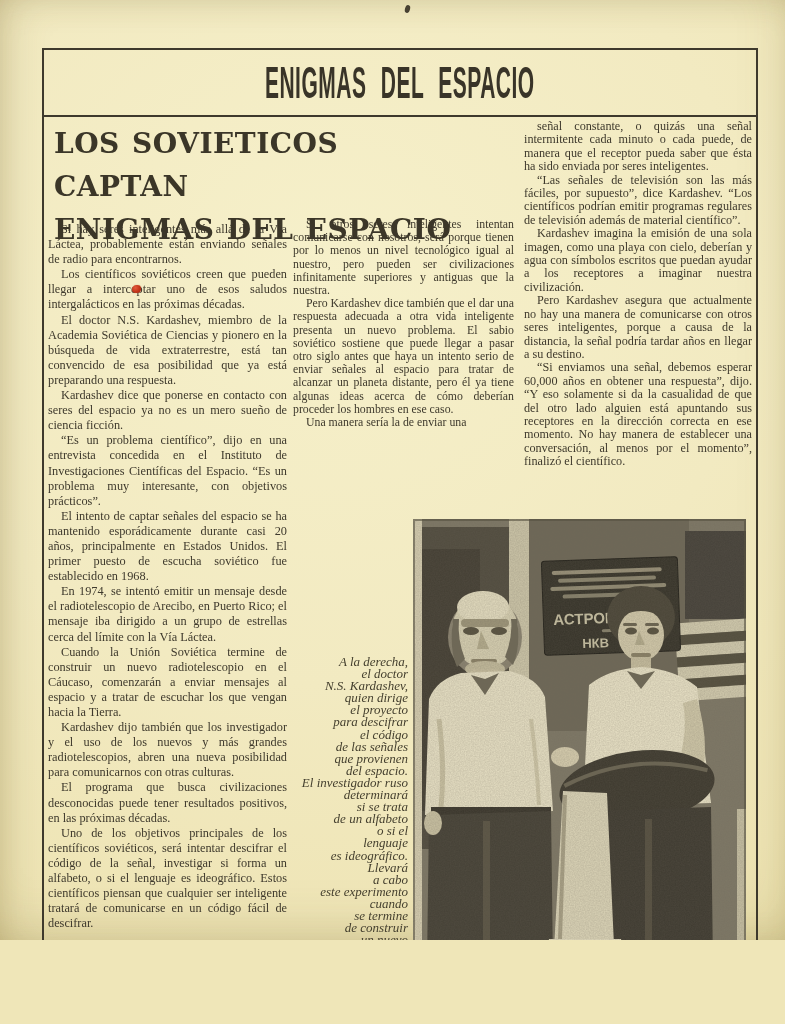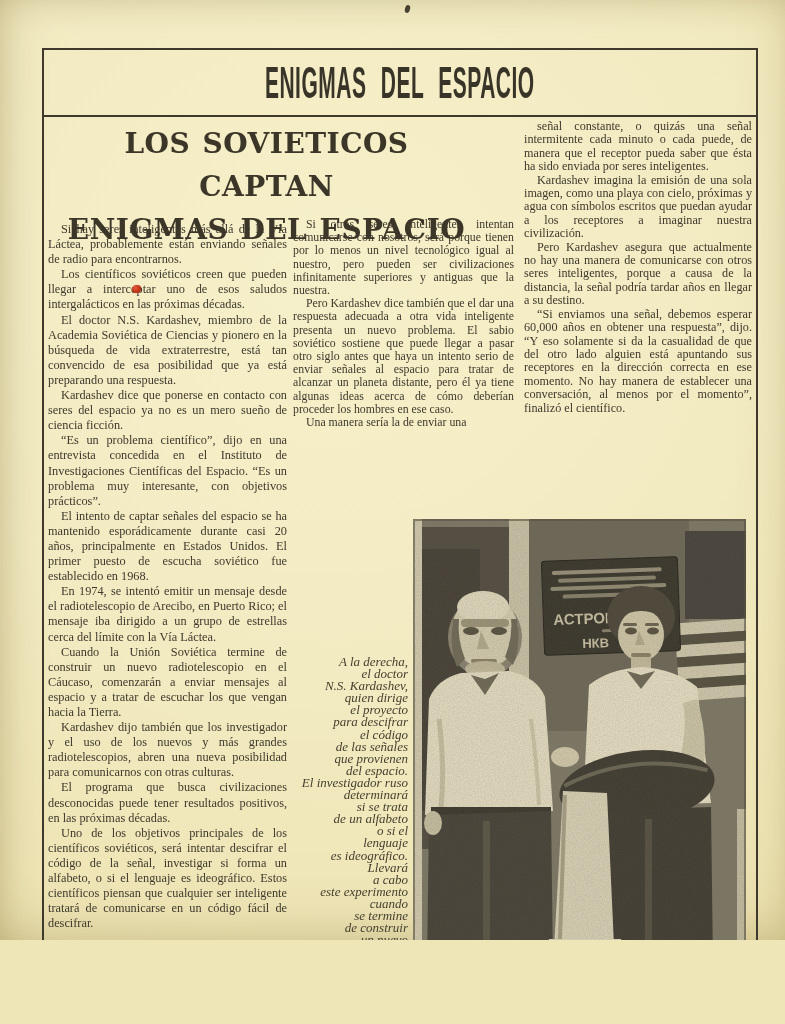--- a/index.html
+++ b/index.html
@@ -31,21 +31,21 @@
     border-bottom:2px solid #3e392c;
     display:flex;align-items:center;justify-content:center;overflow:hidden;
   }
   .band-text{
     font-family:"Liberation Sans","DejaVu Sans",sans-serif;
     font-weight:bold;font-size:42px;letter-spacing:1px;word-spacing:16px;
     transform:scale(0.5,1.05);white-space:nowrap;color:#393428;
   }
   .title{
     position:absolute;left:10px;top:72px;width:425px;margin:0;
-    text-align:center;font-family:"DejaVu Serif","Liberation Serif",serif;
+    font-family:"DejaVu Serif","Liberation Serif",serif;
     font-weight:bold;font-size:28px;line-height:43px;color:#3b3628;
     letter-spacing:.5px;word-spacing:2px;
   }
   .title span{display:block;}
   .col{position:absolute;text-align:justify;overflow:hidden;
        hyphens:auto;-webkit-hyphens:auto;}
   .col p{margin:0;text-indent:13px;}
   .colhead{
     margin:0;text-align:center;font-size:14.5px;line-height:15.5px;
     font-weight:bold;letter-spacing:.2px;text-indent:0;color:#3a352a;
@@ -100,21 +100,22 @@
     </div>
 
     <div class="col col2">
       <p>Si otros seres inteligentes intentan comunicarse con nosotros, será porque tienen por lo menos un nivel tecnológico igual al nuestro, pero pueden ser civilizaciones infinitamente superiores y antiguas que la nuestra.</p>
       <p>Pero Kardashev dice también que el dar una respuesta adecuada a otra vida inteligente presenta un nuevo problema. El sabio soviético sostiene que puede llegar a pasar otro siglo antes que haya un intento serio de enviar señales al espacio para tratar de alcanzar un planeta distante, pero él ya tiene algunas ideas acerca de cómo deberían proceder los hombres en ese caso.</p>
       <p>Una manera sería la de enviar una</p>
     </div>
 
     <div class="col col3">
       <p>señal constante, o quizás una señal intermitente cada minuto o cada puede, de manera que el receptor pueda saber que ésta ha sido enviada por seres inteligentes.</p>
-      <p>Kardashev imagina la emisión de una sola imagen, como una playa con cielo, próximas y agua con símbolos escritos que puedan ayudar a los receptores a imaginar nuestra civilización.</p>
+      <p>“Las señales de televisión son las más fáciles, por supuesto”, dice Kardashev. “Los científicos podrían emitir programas regulares de televisión además de material científico”.</p>
+      <p>Kardashev imagina la emisión de una sola imagen, como una playa con cielo, deberían y agua con símbolos escritos que puedan ayudar a los receptores a imaginar nuestra civilización.</p>
       <p>Pero Kardashev asegura que actualmente no hay una manera de comunicarse con otros seres inteligentes, porque a causa de la distancia, la señal podría tardar años en llegar a su destino.</p>
       <p>“Si enviamos una señal, debemos esperar 60,000 años en obtener una respuesta”, dijo. “Y eso solamente si da la casualidad de que del otro lado alguien está apuntando sus receptores en la dirección correcta en ese momento. No hay manera de establecer una conversación, al menos por el momento”, finalizó el científico.</p>
     </div>
 
     <div class="caption">A la derecha,
 el doctor
 N.S. Kardashev,
 quien dirige
 el proyecto
 para descifrar

